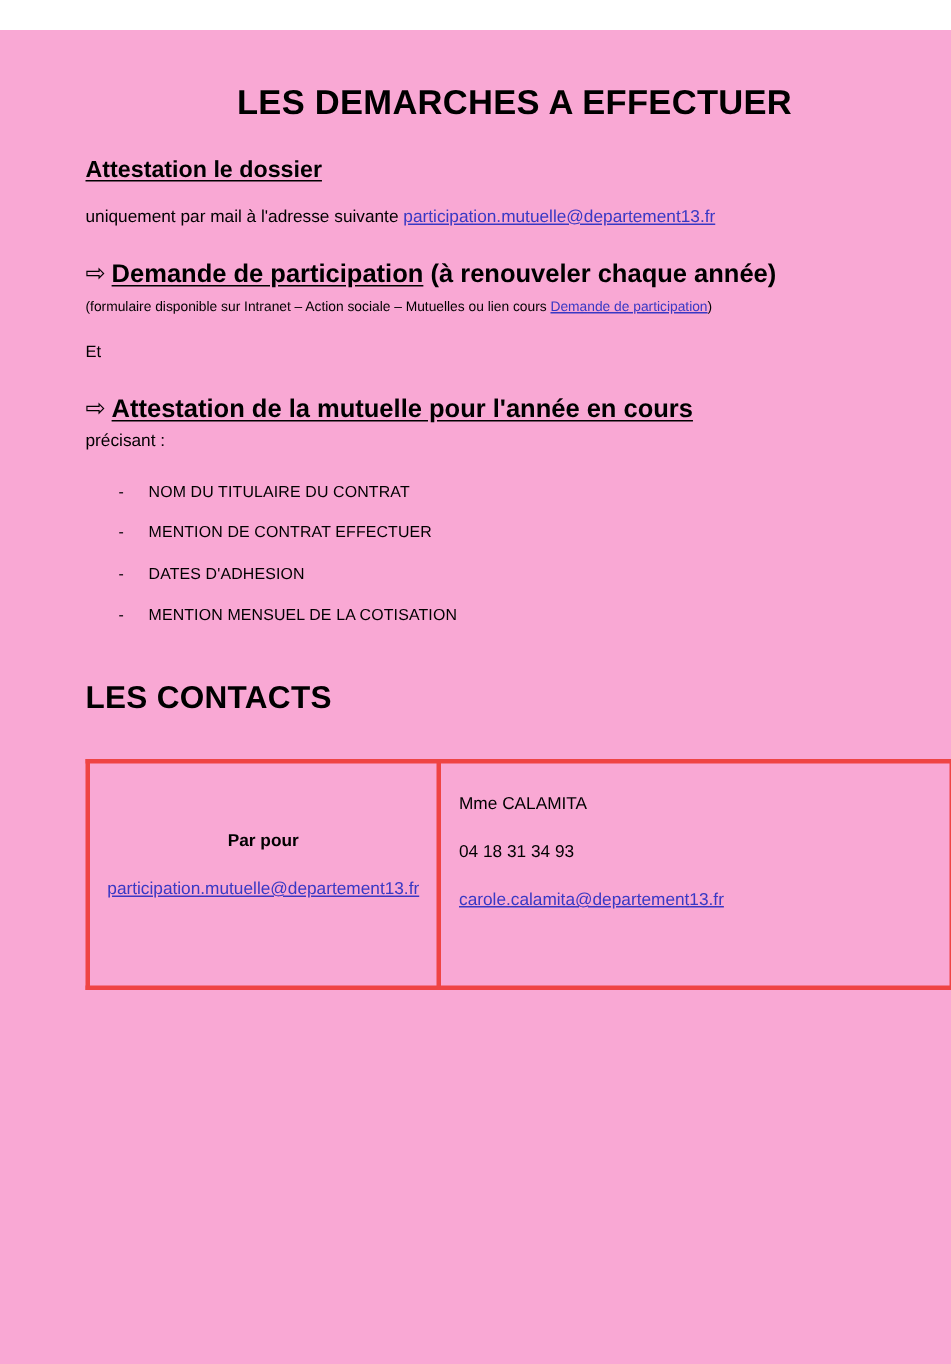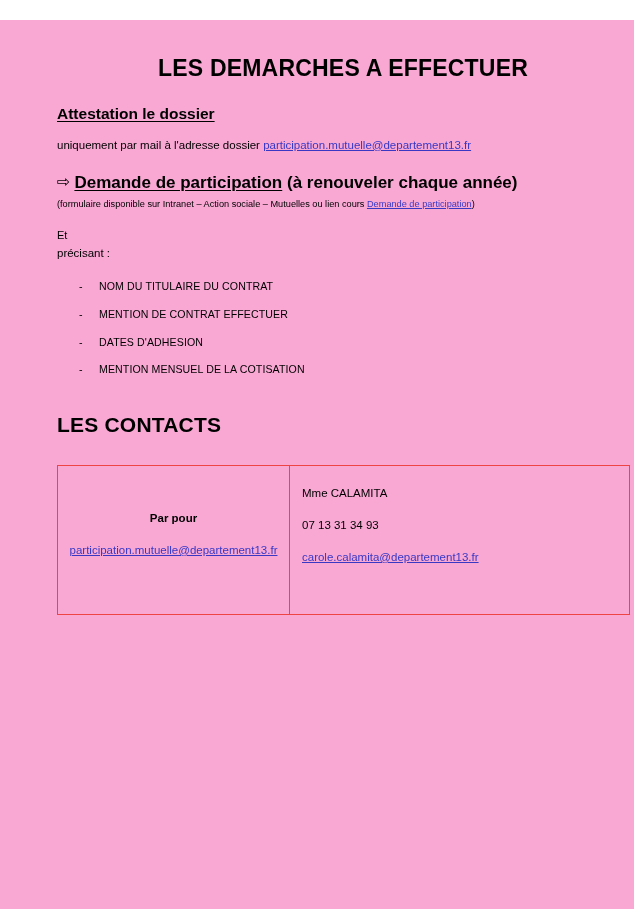--- a/index.html
+++ b/index.html
@@ -133,21 +133,21 @@
     letter-spacing: 0.2px;
   }
 
   .contacts-table {
     margin-top: 28px;
     width: 572px;
     border-collapse: collapse;
     table-layout: fixed;
   }
   .contacts-table td {
-    border: 1px solid #ef4444;
+    border: 3px solid #ef4444;
     vertical-align: top;
     height: 148px;
     padding: 0;
   }
   .cell-mail {
     width: 231px;
     text-align: center;
   }
   .cell-person {
     width: 339px;
@@ -183,38 +183,41 @@
 
 <div class="page">
   <div class="content">
 
     <h1 class="doc-title">LES DEMARCHES A EFFECTUER</h1>
 
     <div>
       <div class="section-title">Attestation le dossier</div>
 
       <p class="body-line">
-        <span>uniquement par mail à l'adresse dossier</span>
+        <span>uniquement par mail à l'adresse suivante</span>
         <span class="link">participation.mutuelle@departement13.fr</span>
       </p>
     </div>
 
     <div>
       <p class="arrow-heading">
         <span class="arrow">⇨</span><span class="u">Demande de participation</span> <span>(à renouveler chaque année)</span>
       </p>
 
       <p class="small-note">
         <span>(formulaire disponible sur Intranet – Action sociale – Mutuelles ou lien cours </span><span class="link">Demande de participation</span><span>)</span>
       </p>
     </div>
 
     <p class="plain-line">Et</p>
 
     <div>
+      <p class="arrow-heading">
+        <span class="arrow">⇨</span><span class="u">Attestation de la mutuelle pour l'année en cours</span>
+      </p>
 
       <p class="precisant">précisant :</p>
 
       <ul class="req-list">
         <li>
           <span class="dash">-</span>
           <span>NOM DU TITULAIRE DU CONTRAT</span>
         </li>
         <li>
           <span class="dash">-</span>
@@ -241,21 +244,21 @@
               <div class="cell-inner-mail">
                 <p class="par-mail">Par pour</p>
                 <p class="cell-line">
                   <span class="link">participation.mutuelle@departement13.fr</span>
                 </p>
               </div>
             </td>
             <td class="cell-person">
               <div class="cell-inner-person">
                 <p class="cell-line-first">Mme CALAMITA</p>
-                <p class="cell-line">07 13 31 34 93</p>
+                <p class="cell-line">04 18 31 34 93</p>
                 <p class="cell-line">
                   <span class="link">carole.calamita@departement13.fr</span>
                 </p>
               </div>
             </td>
           </tr>
         </tbody>
       </table>
     </div>
 

